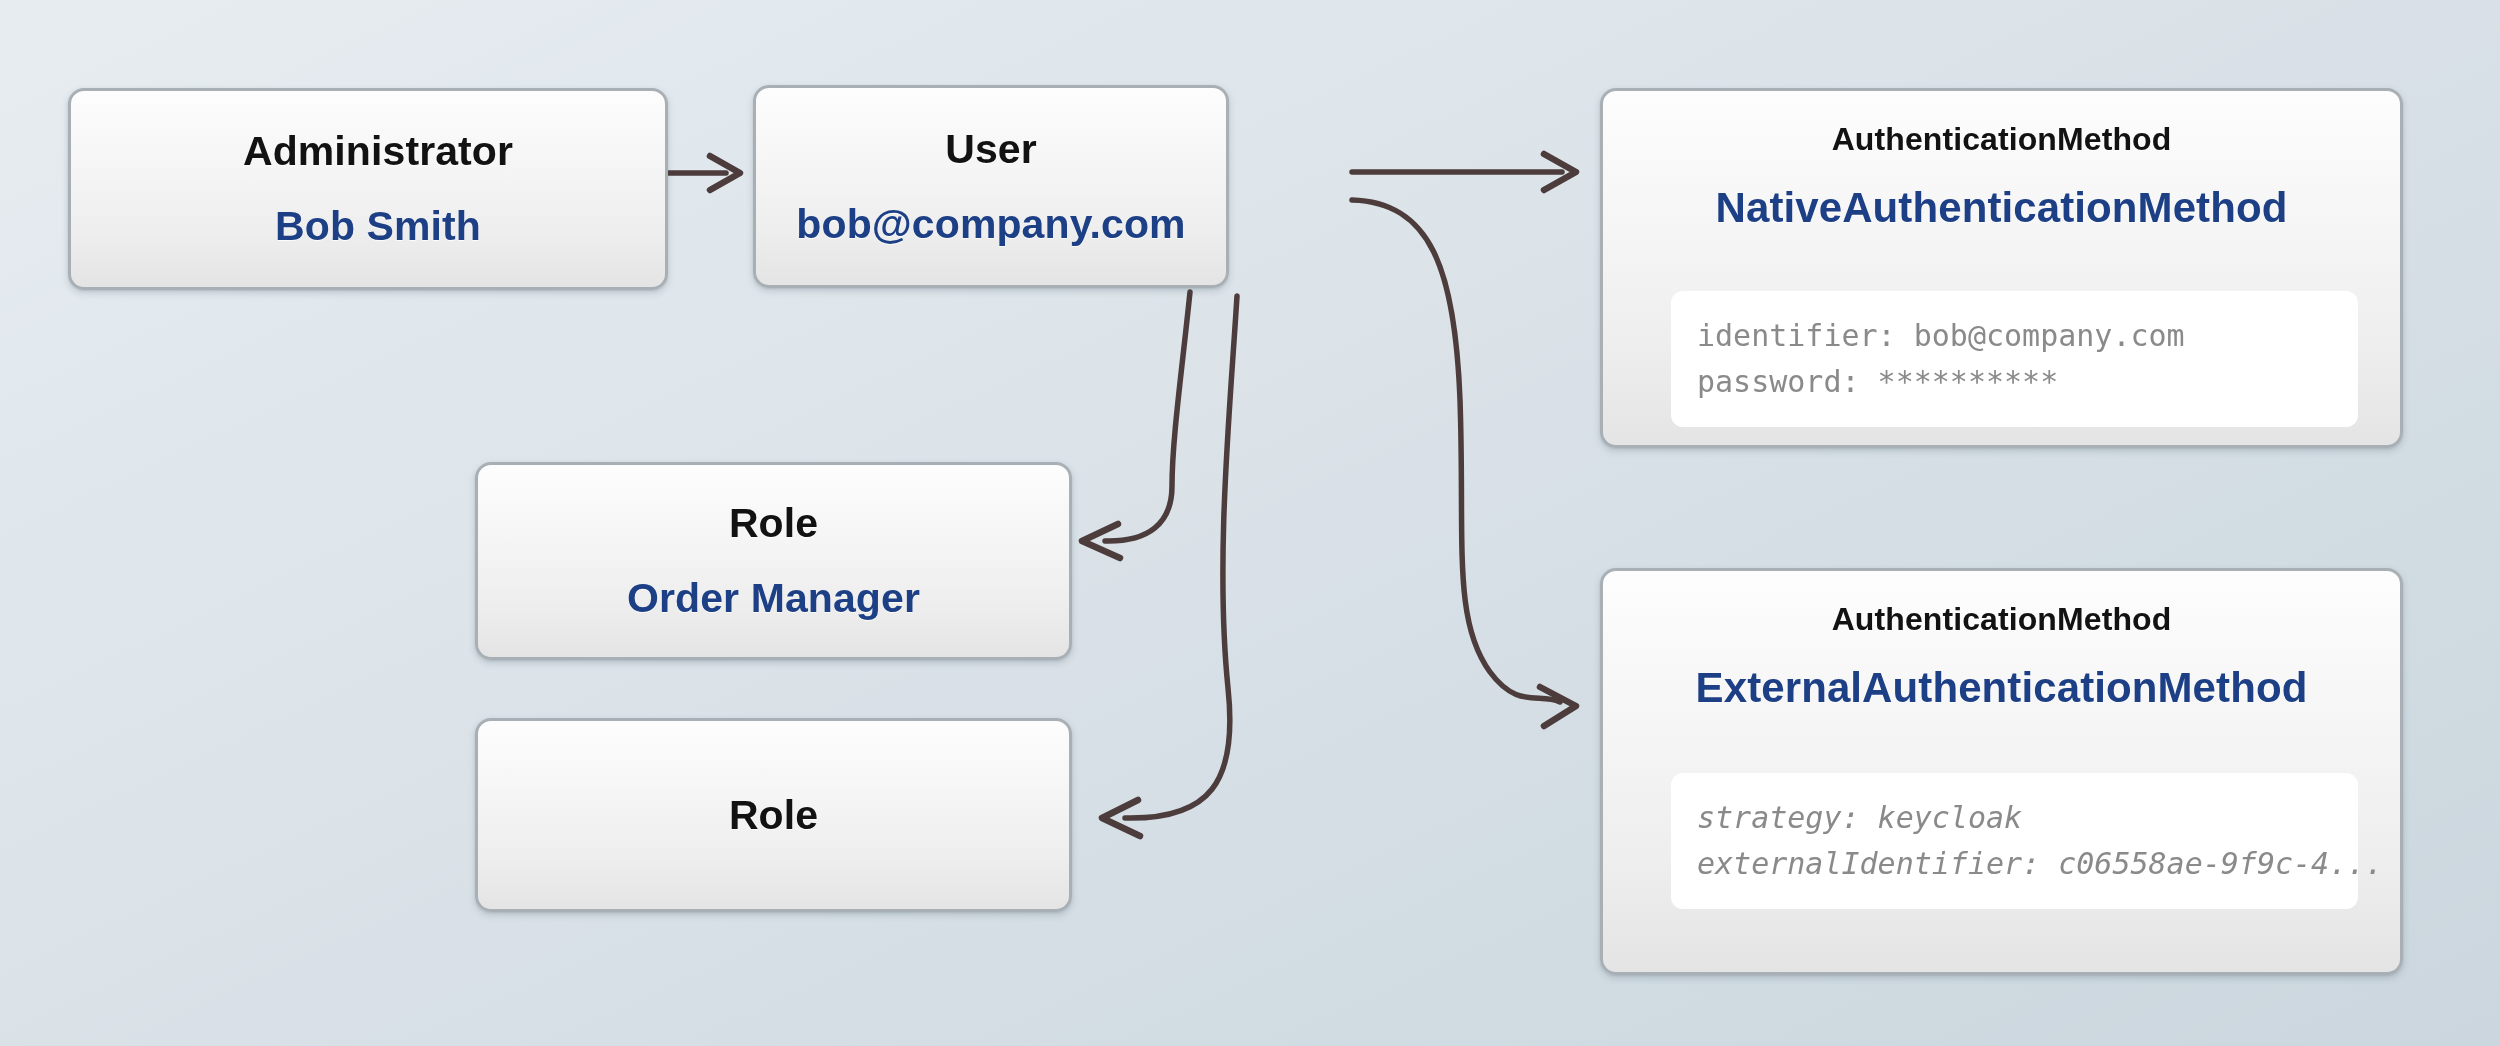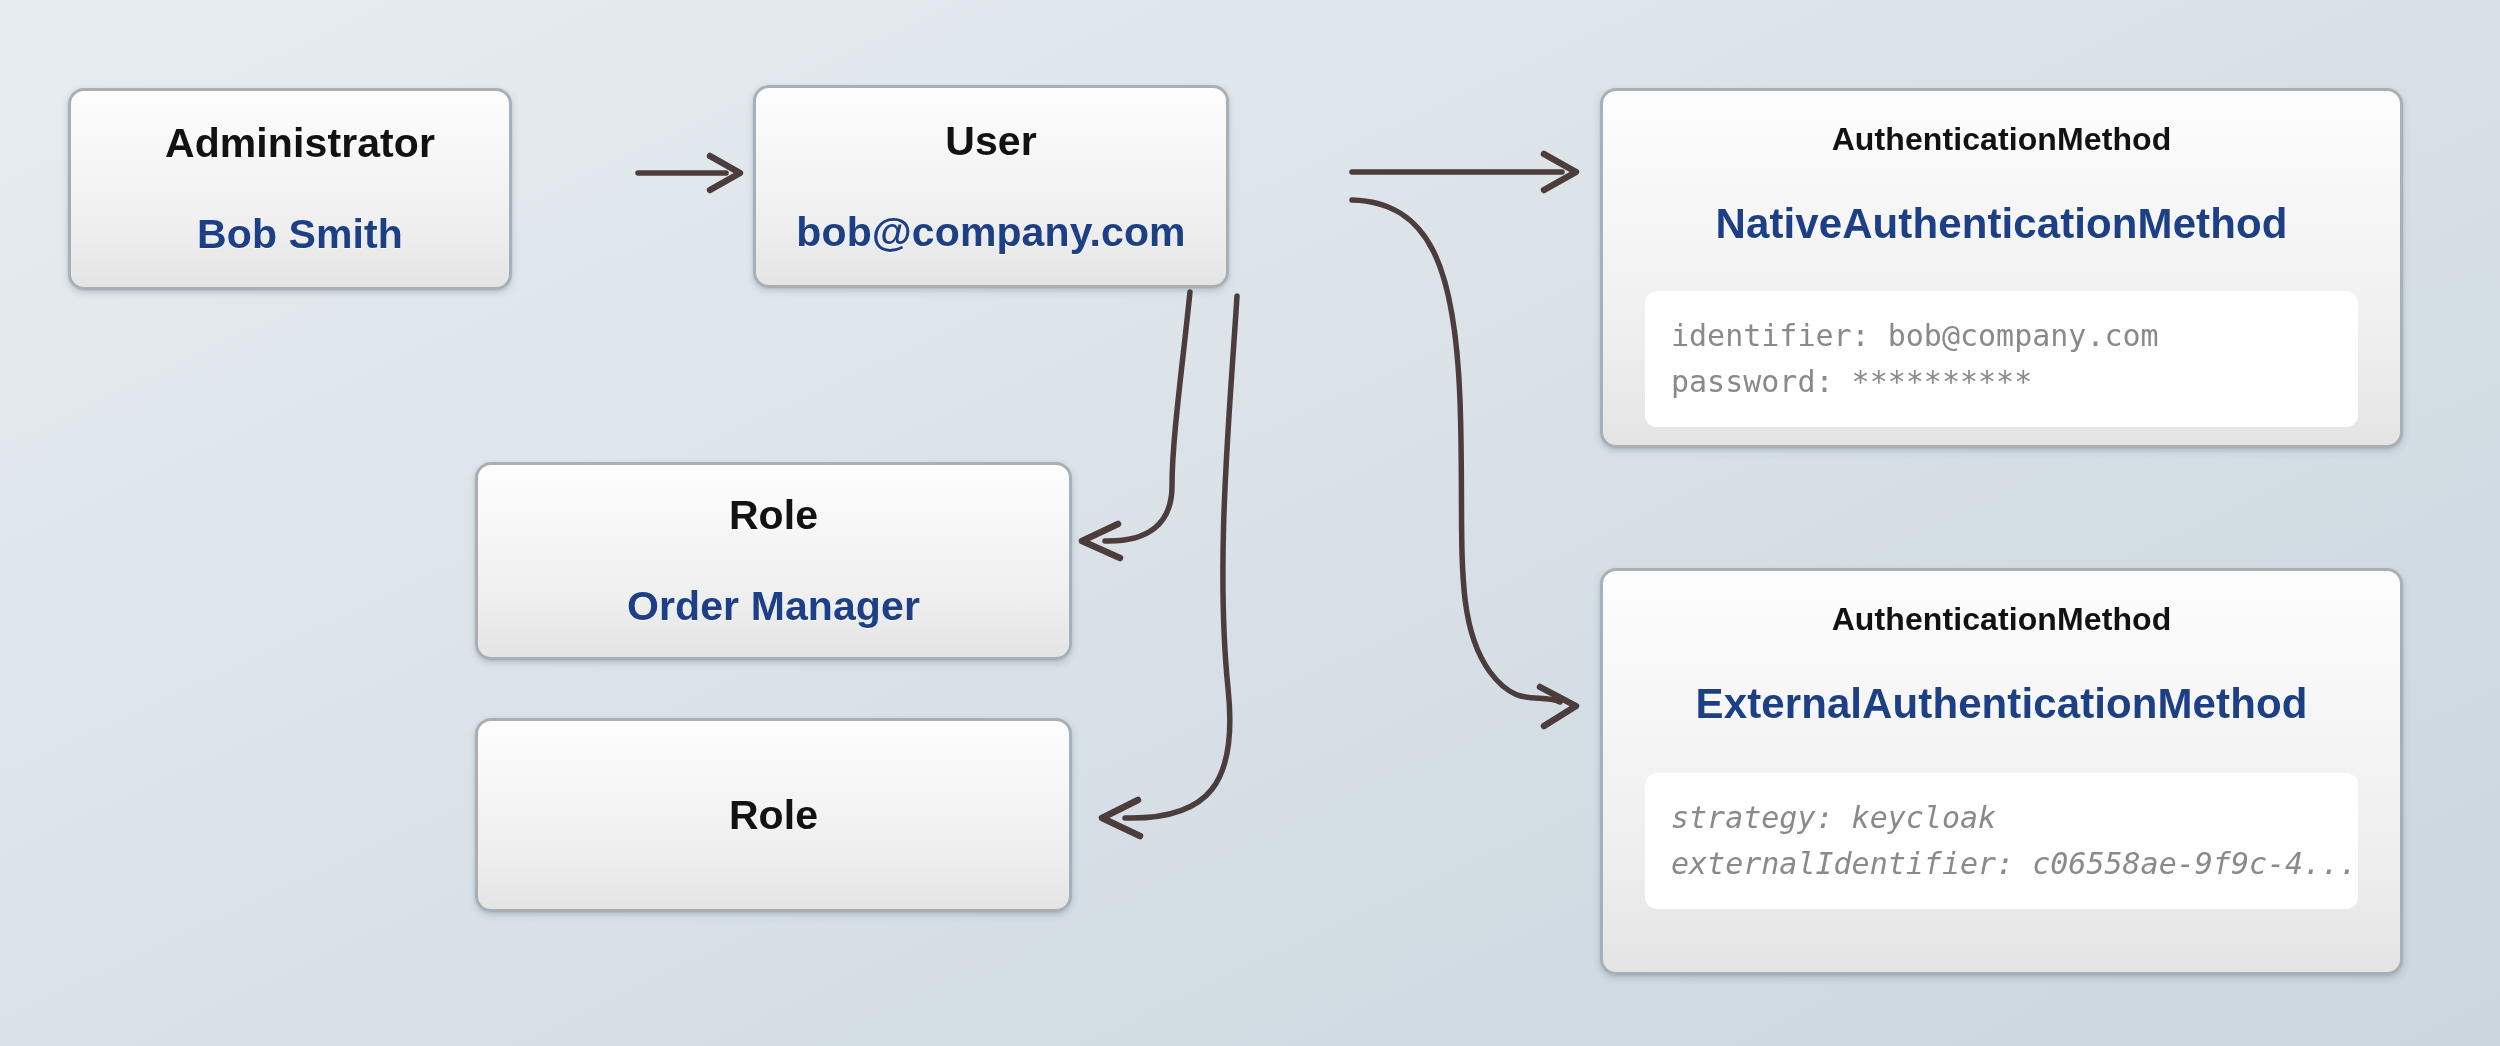--- a/index.html
+++ b/index.html
@@ -41,38 +41,38 @@
     letter-spacing: 0.1px;
     text-shadow: 0 1px 0 rgba(255,255,255,0.85);
     white-space: nowrap;
   }
   .node-name {
     color: #1d3f85;
     font-weight: bold;
     letter-spacing: 0.1px;
     text-shadow: 0 1px 0 rgba(255,255,255,0.8);
     white-space: nowrap;
-    margin-top: 16px;
   }
 
   
   .node.small .node-type { font-size: 41px; }
   .node.small .node-name { font-size: 41px; }
 
   
   .node.big .node-type { font-size: 32px; }
   .node.big .node-name { font-size: 42px; }
 
   
   .attr-panel {
     position: absolute;
     box-sizing: border-box;
     background: #ffffff;
     border-radius: 12px;
     padding: 22px 21px 20px 26px;
+    margin-left: 26px;
   }
   .attr-line {
     font-family: "DejaVu Sans Mono", "Liberation Mono", monospace;
     font-size: 30px;
     line-height: 1.52;
     color: #8a8a8a;
     white-space: pre;
     letter-spacing: 0px;
   }
 
@@ -131,21 +131,21 @@
     </g>
 
     <g>
       <path class="edge-path" d="M 1237 296
                C 1230 410, 1215 560, 1228 688
                C 1238 782, 1210 820, 1125 818"></path>
       <path class="edge-head" d="M 1138 800 L 1102 818 L 1140 836"></path>
     </g>
   </svg>
 
-  <div class="node small" style="left:68px; top:88px; width:444px; height:202px; justify-content:center; gap:28px;padding-left:20px;">
+  <div class="node small" style="left:68px; top:88px; width:600px; height:202px; justify-content:center; gap:28px;padding-left:20px;">
     <div class="node-type">Administrator</div>
     <div class="node-name">Bob Smith</div>
   </div>
 
   <div class="node small" style="left:753px; top:85px; width:476px; height:203px; justify-content:center; gap:28px;">
     <div class="node-type">User</div>
     <div class="node-name">bob@company.com</div>
   </div>
 
   <div class="node small" style="left:475px; top:462px; width:597px; height:198px; justify-content:center; gap:28px;">

